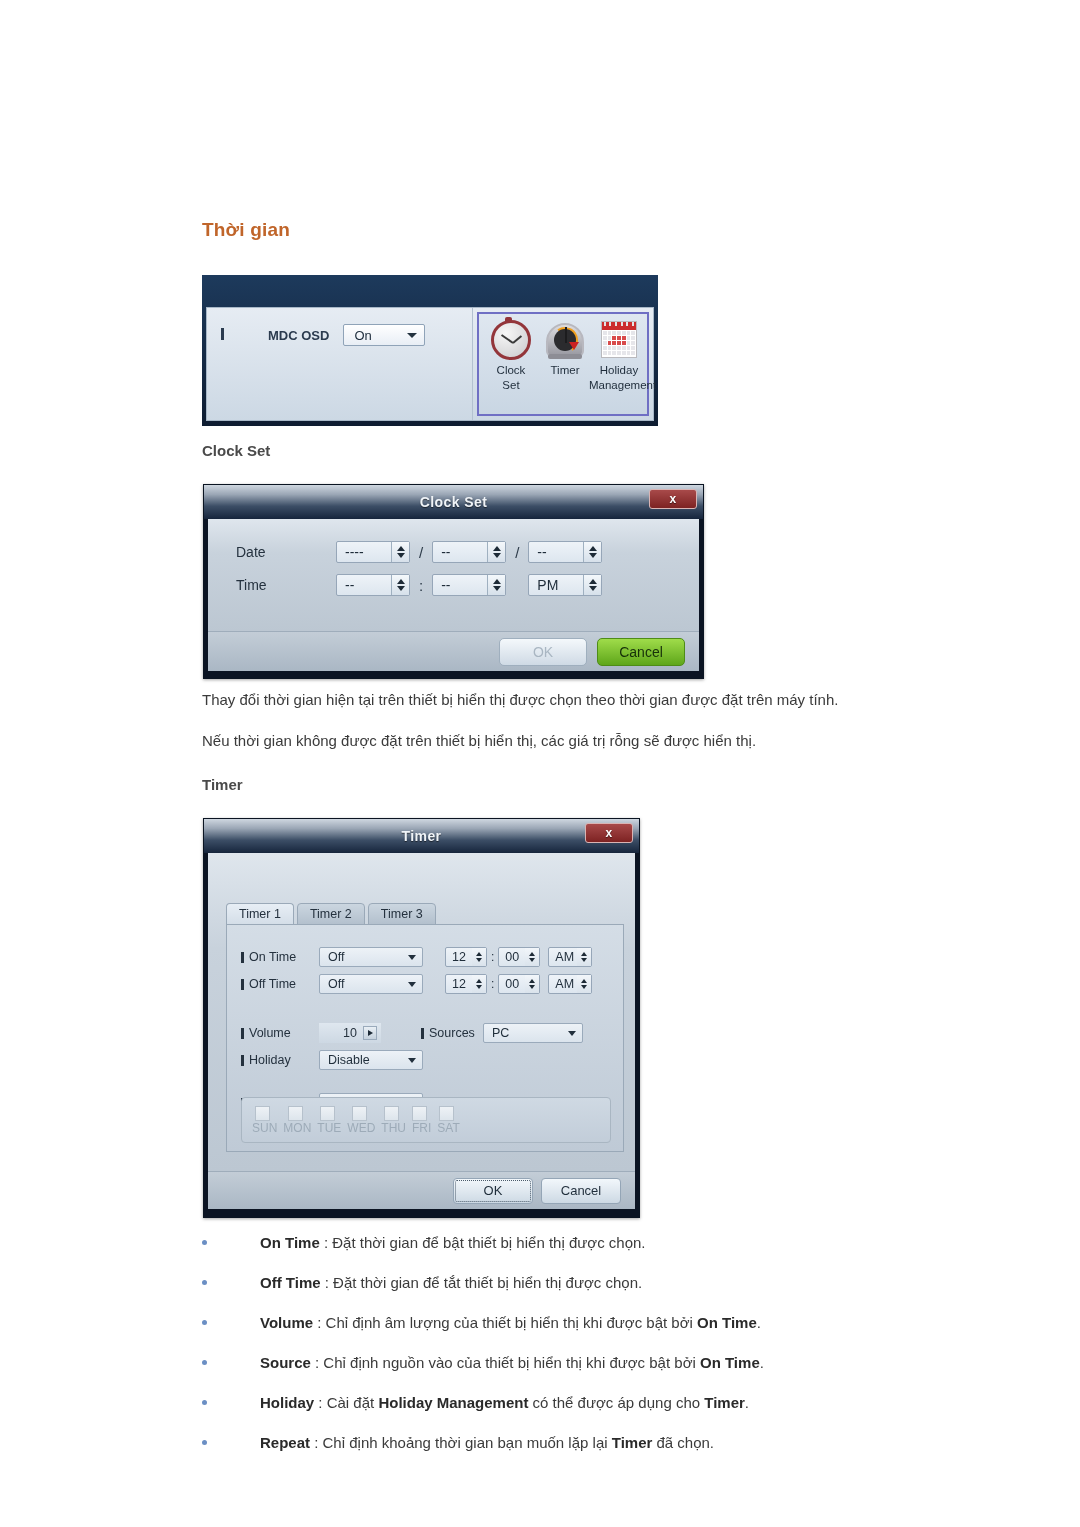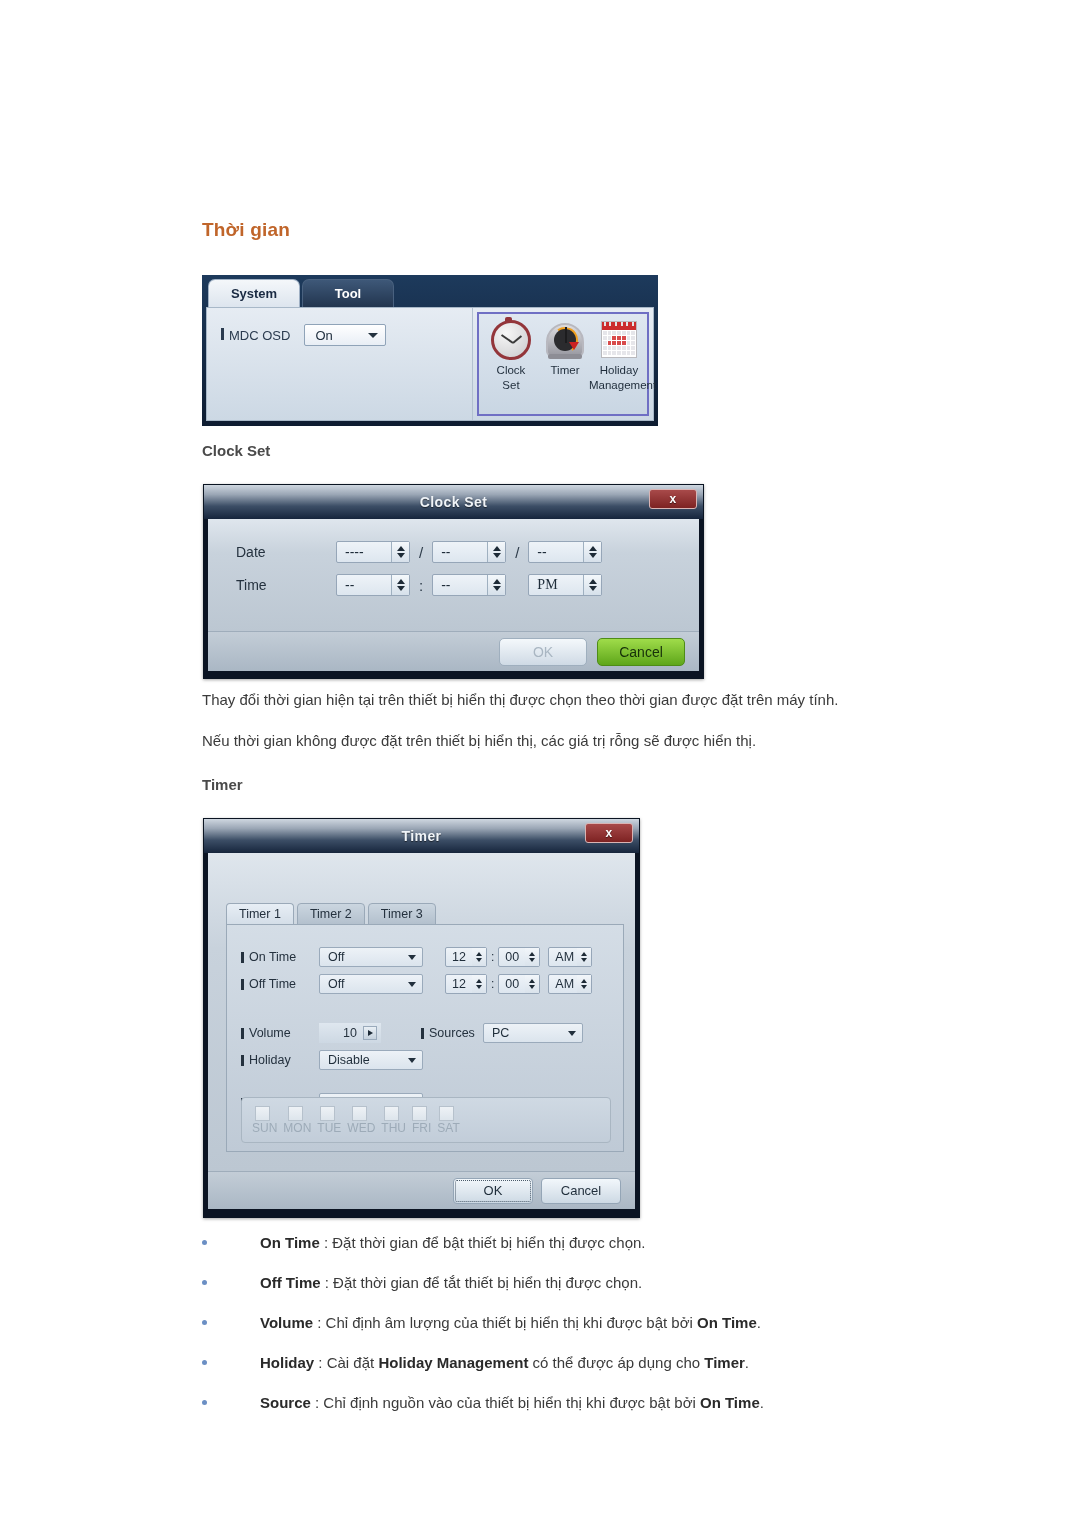--- a/index.html
+++ b/index.html
@@ -76,22 +76,22 @@
   .sys-left {
     position: absolute; left: 0; top: 0; width: 266px; height: 100%;
     border-right: 1px solid #b3c1d0;
     box-sizing: border-box;
   }
   .mdc-row {
     position: absolute; left: 14px; top: 16px;
     display: flex; align-items: center;
   }
   .mdc-label {
-    font-size: 13px; color: #2b3b4f; font-weight: normal;
-    display: flex; align-items: flex-start;
+    font-size: 13px; color: #2b3b4f; font-weight: bold;
+    display: flex; align-items: flex-start; gap: 39px;
   }
   .mdc-bar {
     display: inline-block; width: 3px; height: 12px;
     background: #2b3b4f; margin-right: 5px;
   }
   .mini-select {
     margin-left: 14px;
     width: 82px; height: 22px;
     background: linear-gradient(#ffffff, #e8eef5);
     border: 1px solid #8fa3b8;
@@ -422,24 +422,20 @@
   .bullet-item b { color: #2a2a2a; font-weight: bold; }
 </style>
 </head>
 <body>
 
 <div class="page">
 
   <div class="section-title">Thời gian</div>
 
   <div class="sys-panel">
-    <div class="sys-tabs">
-      <div class="sys-tab active">System</div>
-      <div class="sys-tab inactive">Tool</div>
-    </div>
     <div class="sys-body">
       <div class="sys-left">
         <div class="mdc-row">
           <span class="mdc-label">
             <span class="mdc-bar"></span>
             <span>MDC OSD</span>
           </span>
           <span class="mini-select">
             <span>On</span>
             <span class="caret"></span>
@@ -580,21 +576,21 @@
         </span>
         <span class="sep">:</span>
         <span class="spin" style="width:74px;">
           <span>--</span>
           <span class="btns">
               <i class="up"></i>
               <i class="dn"></i>
             </span>
         </span>
         <span class="sep" style="visibility:hidden">:</span>
-        <span class="spin" style="width:74px;font-family:Liberation Serif, serif;">
+        <span class="spin" style="width:74px;">
           <span>PM</span>
           <span class="btns">
               <i class="up"></i>
               <i class="dn"></i>
             </span>
         </span>
       </div>
 
     </div>
     <div class="dlg-foot">
@@ -783,24 +779,28 @@
       <b>Off Time</b><span> : Đặt thời gian để tắt thiết bị hiển thị được chọn.</span>
     </div>
 
     <div class="bullet-item">
       <span class="dot"></span>
       <b>Volume</b><span> : Chỉ định âm lượng của thiết bị hiển thị khi được bật bởi </span><b>On Time</b><span>.</span>
     </div>
 
     <div class="bullet-item">
       <span class="dot"></span>
-      <b>Holiday</b><span> : Cài đặt </span><b>Holiday Management</b><span> có thể được áp dụng cho </span><b>Timer</b><span>.</span>
+      <b>Source</b><span> : Chỉ định nguồn vào của thiết bị hiển thị khi được bật bởi </span><b>On Time</b><span>.</span>
     </div>
 
     <div class="bullet-item">
       <span class="dot"></span>
-      <b>Source</b><span> : Chỉ định nguồn vào của thiết bị hiển thị khi được bật bởi </span><b>On Time</b><span>.</span>
-    </div>
-
+      <b>Holiday</b><span> : Cài đặt </span><b>Holiday Management</b><span> có thể được áp dụng cho </span><b>Timer</b><span>.</span>
+    </div>
+
+    <div class="bullet-item">
+      <span class="dot"></span>
+      <b>Repeat</b><span> : Chỉ định khoảng thời gian bạn muốn lặp lại </span><b>Timer</b><span> đã chọn.</span>
+    </div>
 
   </div>
 
 </div>
 
 </body></html>

